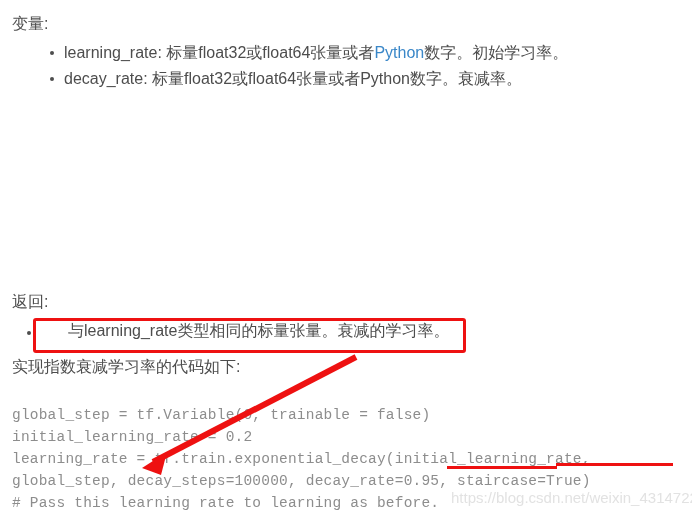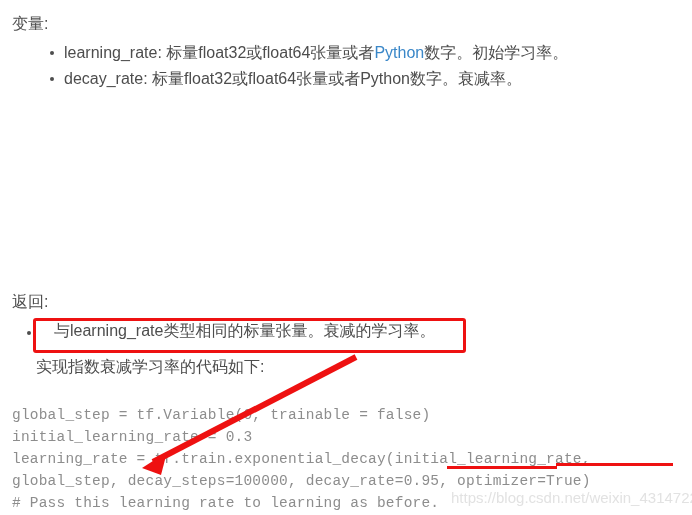--- a/index.html
+++ b/index.html
@@ -28,21 +28,20 @@
   #vars-head { left: 12px; top: 14px; }
   #returns-head { left: 12px; top: 292px; }
   #code-intro {
     position: absolute;
     left: 12px;
     top: 357px;
     font-size: 16px;
     line-height: 20px;
     color: #4d4d4d;
     white-space: nowrap;
-    margin-left: 24px;
   }
 
   ul.bullets {
     position: absolute;
     left: 0;
     margin: 0;
     padding: 0;
     list-style: none;
   }
   #vars-list { top: 40px; width: 692px; padding-left: 24px; }
@@ -64,21 +63,21 @@
     width: 4px;
     height: 4px;
     border-radius: 50%;
     background: #4d4d4d;
   }
   .link {
     color: #3a87c8;
   }
 
   
-  #returns-list > li { padding-left: 54px; }
+  #returns-list > li { padding-left: 68px; }
   #returns-list > li::before { left: 27px; top: 13px; }
   .boxed-text {
     display: inline-block;
     position: relative;
     top: 0;
   }
 
   #red-box {
     position: absolute;
     left: 33px;
@@ -156,23 +155,23 @@
 
   <ul class="bullets" id="returns-list">
     <li><span class="boxed-text">与learning_rate类型相同的标量张量。衰减的学习率。</span></li>
   </ul>
 
   <div id="red-box"></div>
 
   <div id="code-intro">实现指数衰减学习率的代码如下:</div>
 
   <pre id="code"><span>global_step = tf.Variable(0, trainable = false)</span>
-<span>initial_learning_rate = 0.3</span>
+<span>initial_learning_rate = 0.2</span>
 <span>learning_rate = tf.train.exponential_decay(initial_learning_rate,</span>
-<span>global_step, decay_steps=100000, decay_rate=0.95, optimizer=True)</span>
+<span>global_step, decay_steps=100000, decay_rate=0.95, staircase=True)</span>
 <span># Pass this learning rate to learning as before.</span></pre>
 
   <div class="underline-mark" id="underline-a"></div>
   <div class="underline-mark" id="underline-b"></div>
 
   <svg id="arrow-svg" viewBox="0 0 692 515">
     <line x1="356" y1="357" x2="153" y2="462" stroke="#ee1111" stroke-width="6" stroke-linecap="butt"></line>
     <polygon points="142,468 167,452 161,475" fill="#ee1111"></polygon>
   </svg>
 

